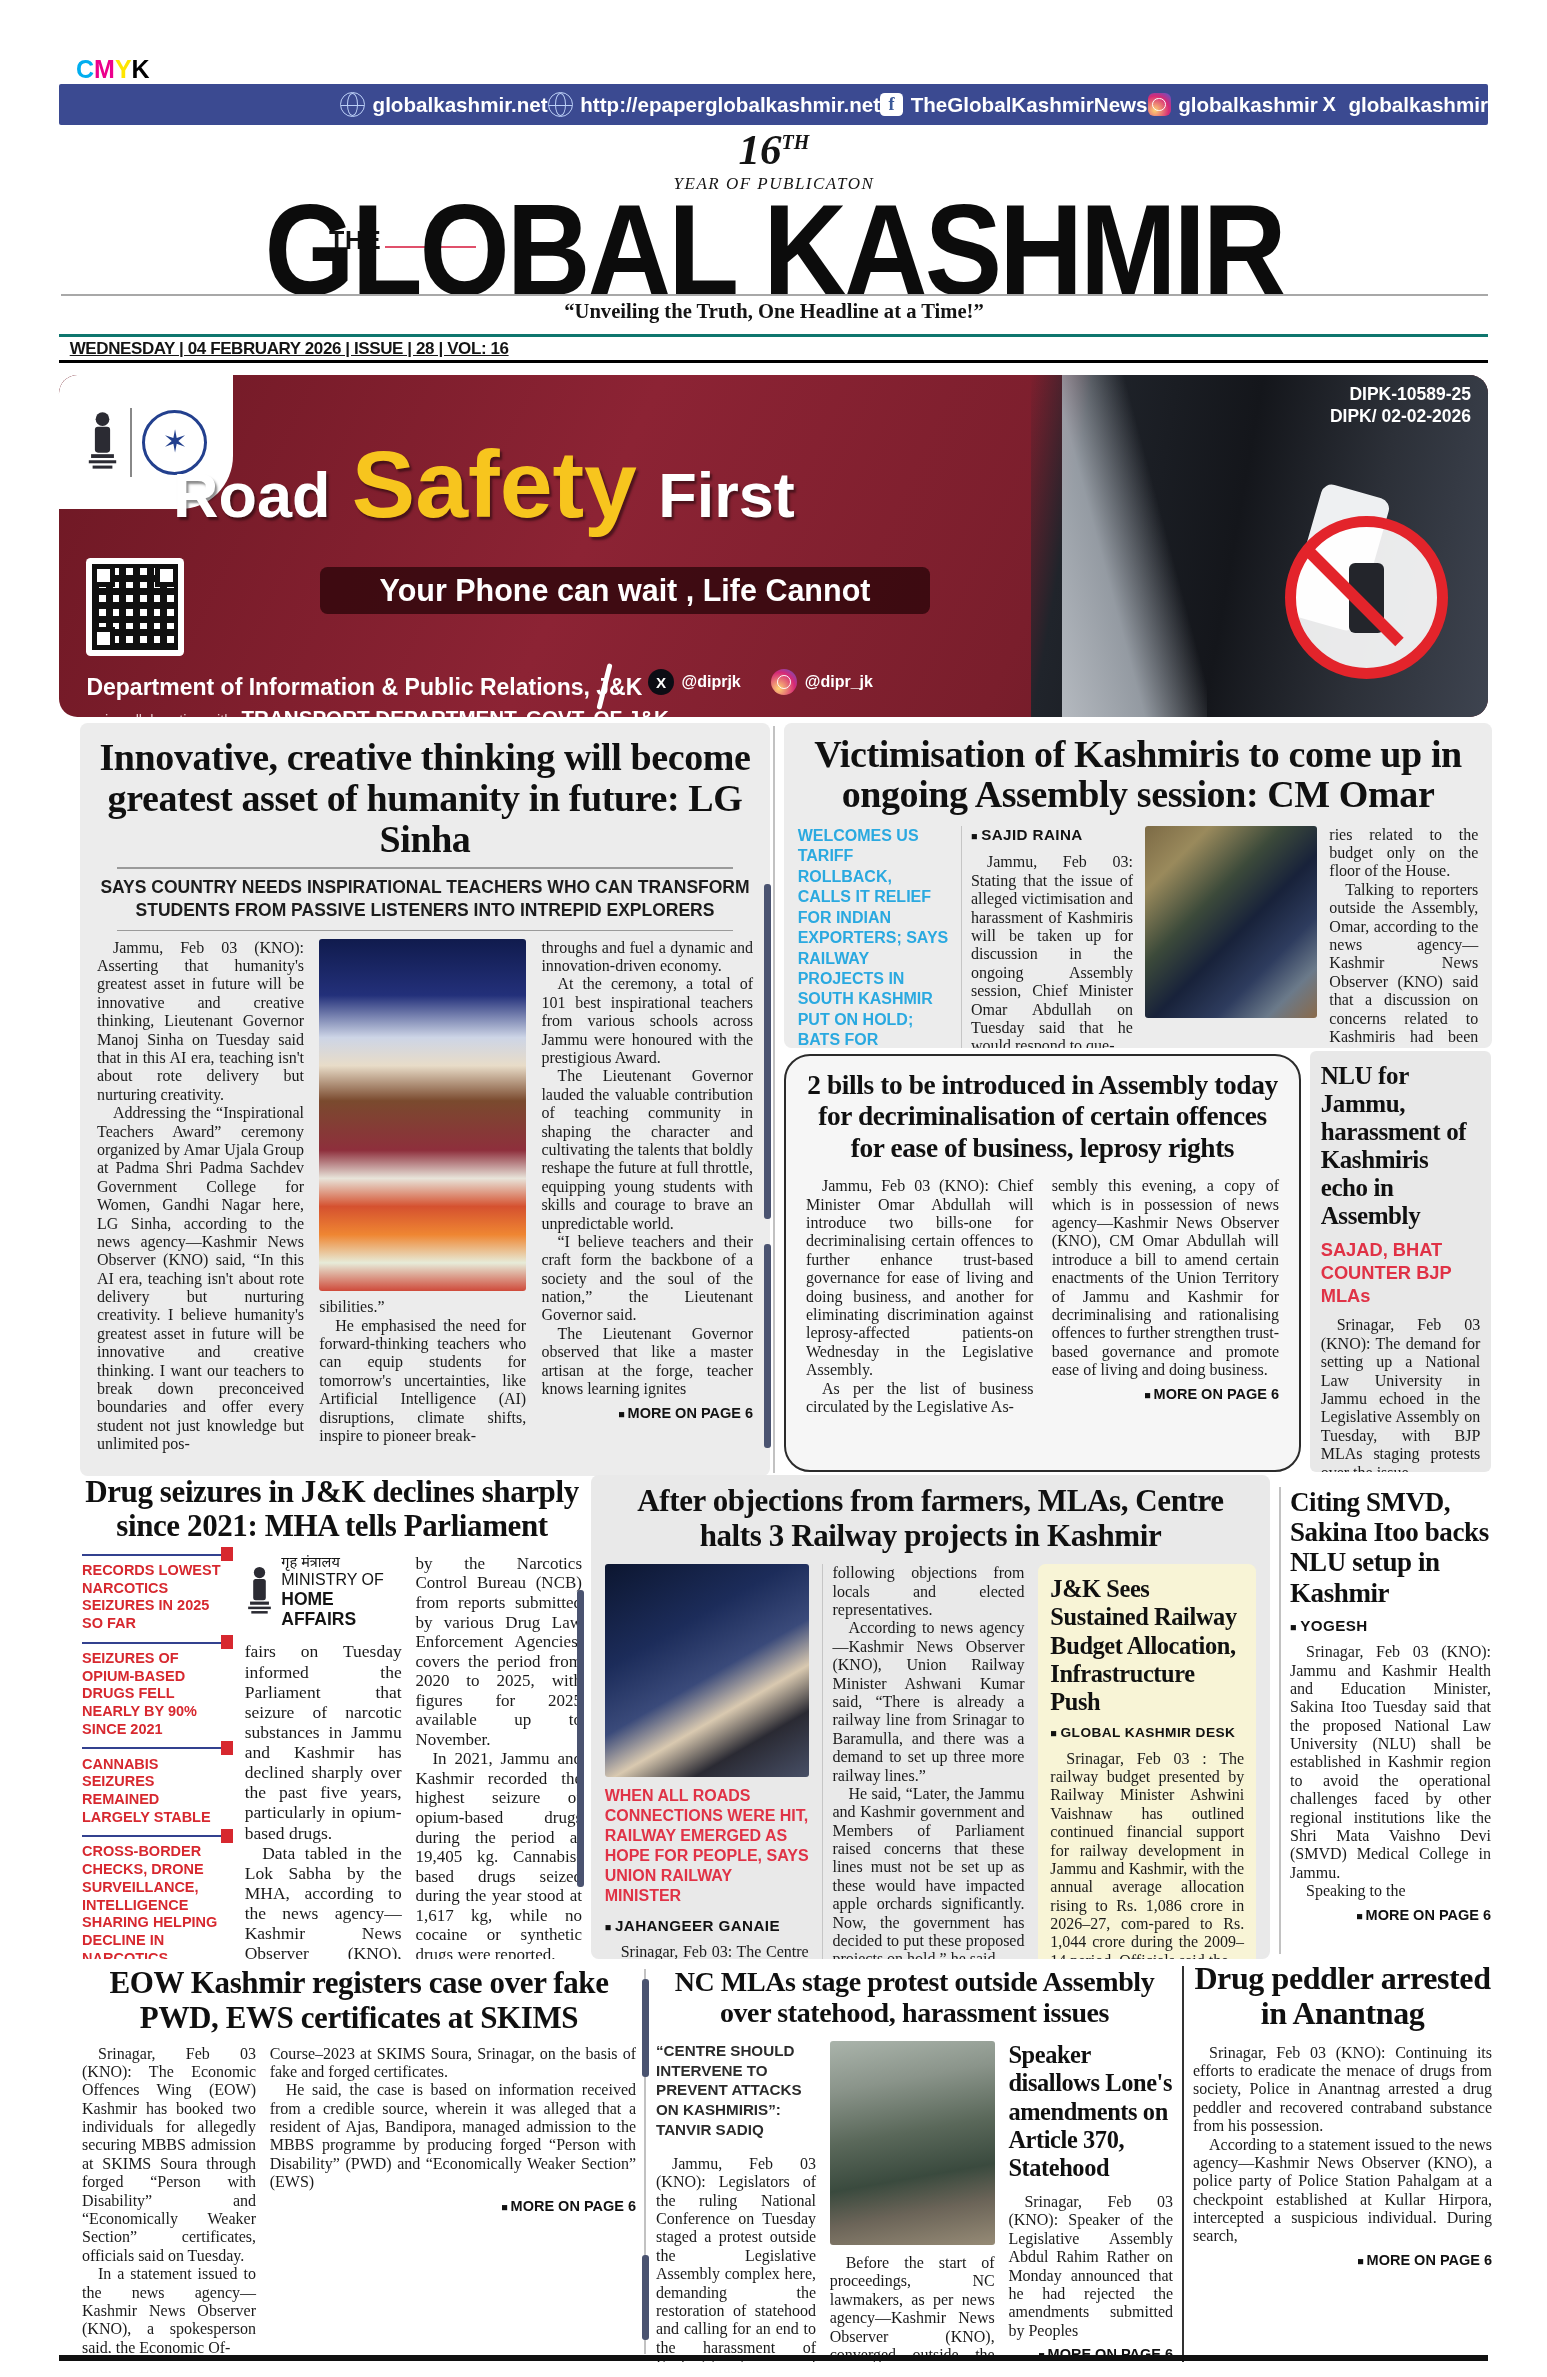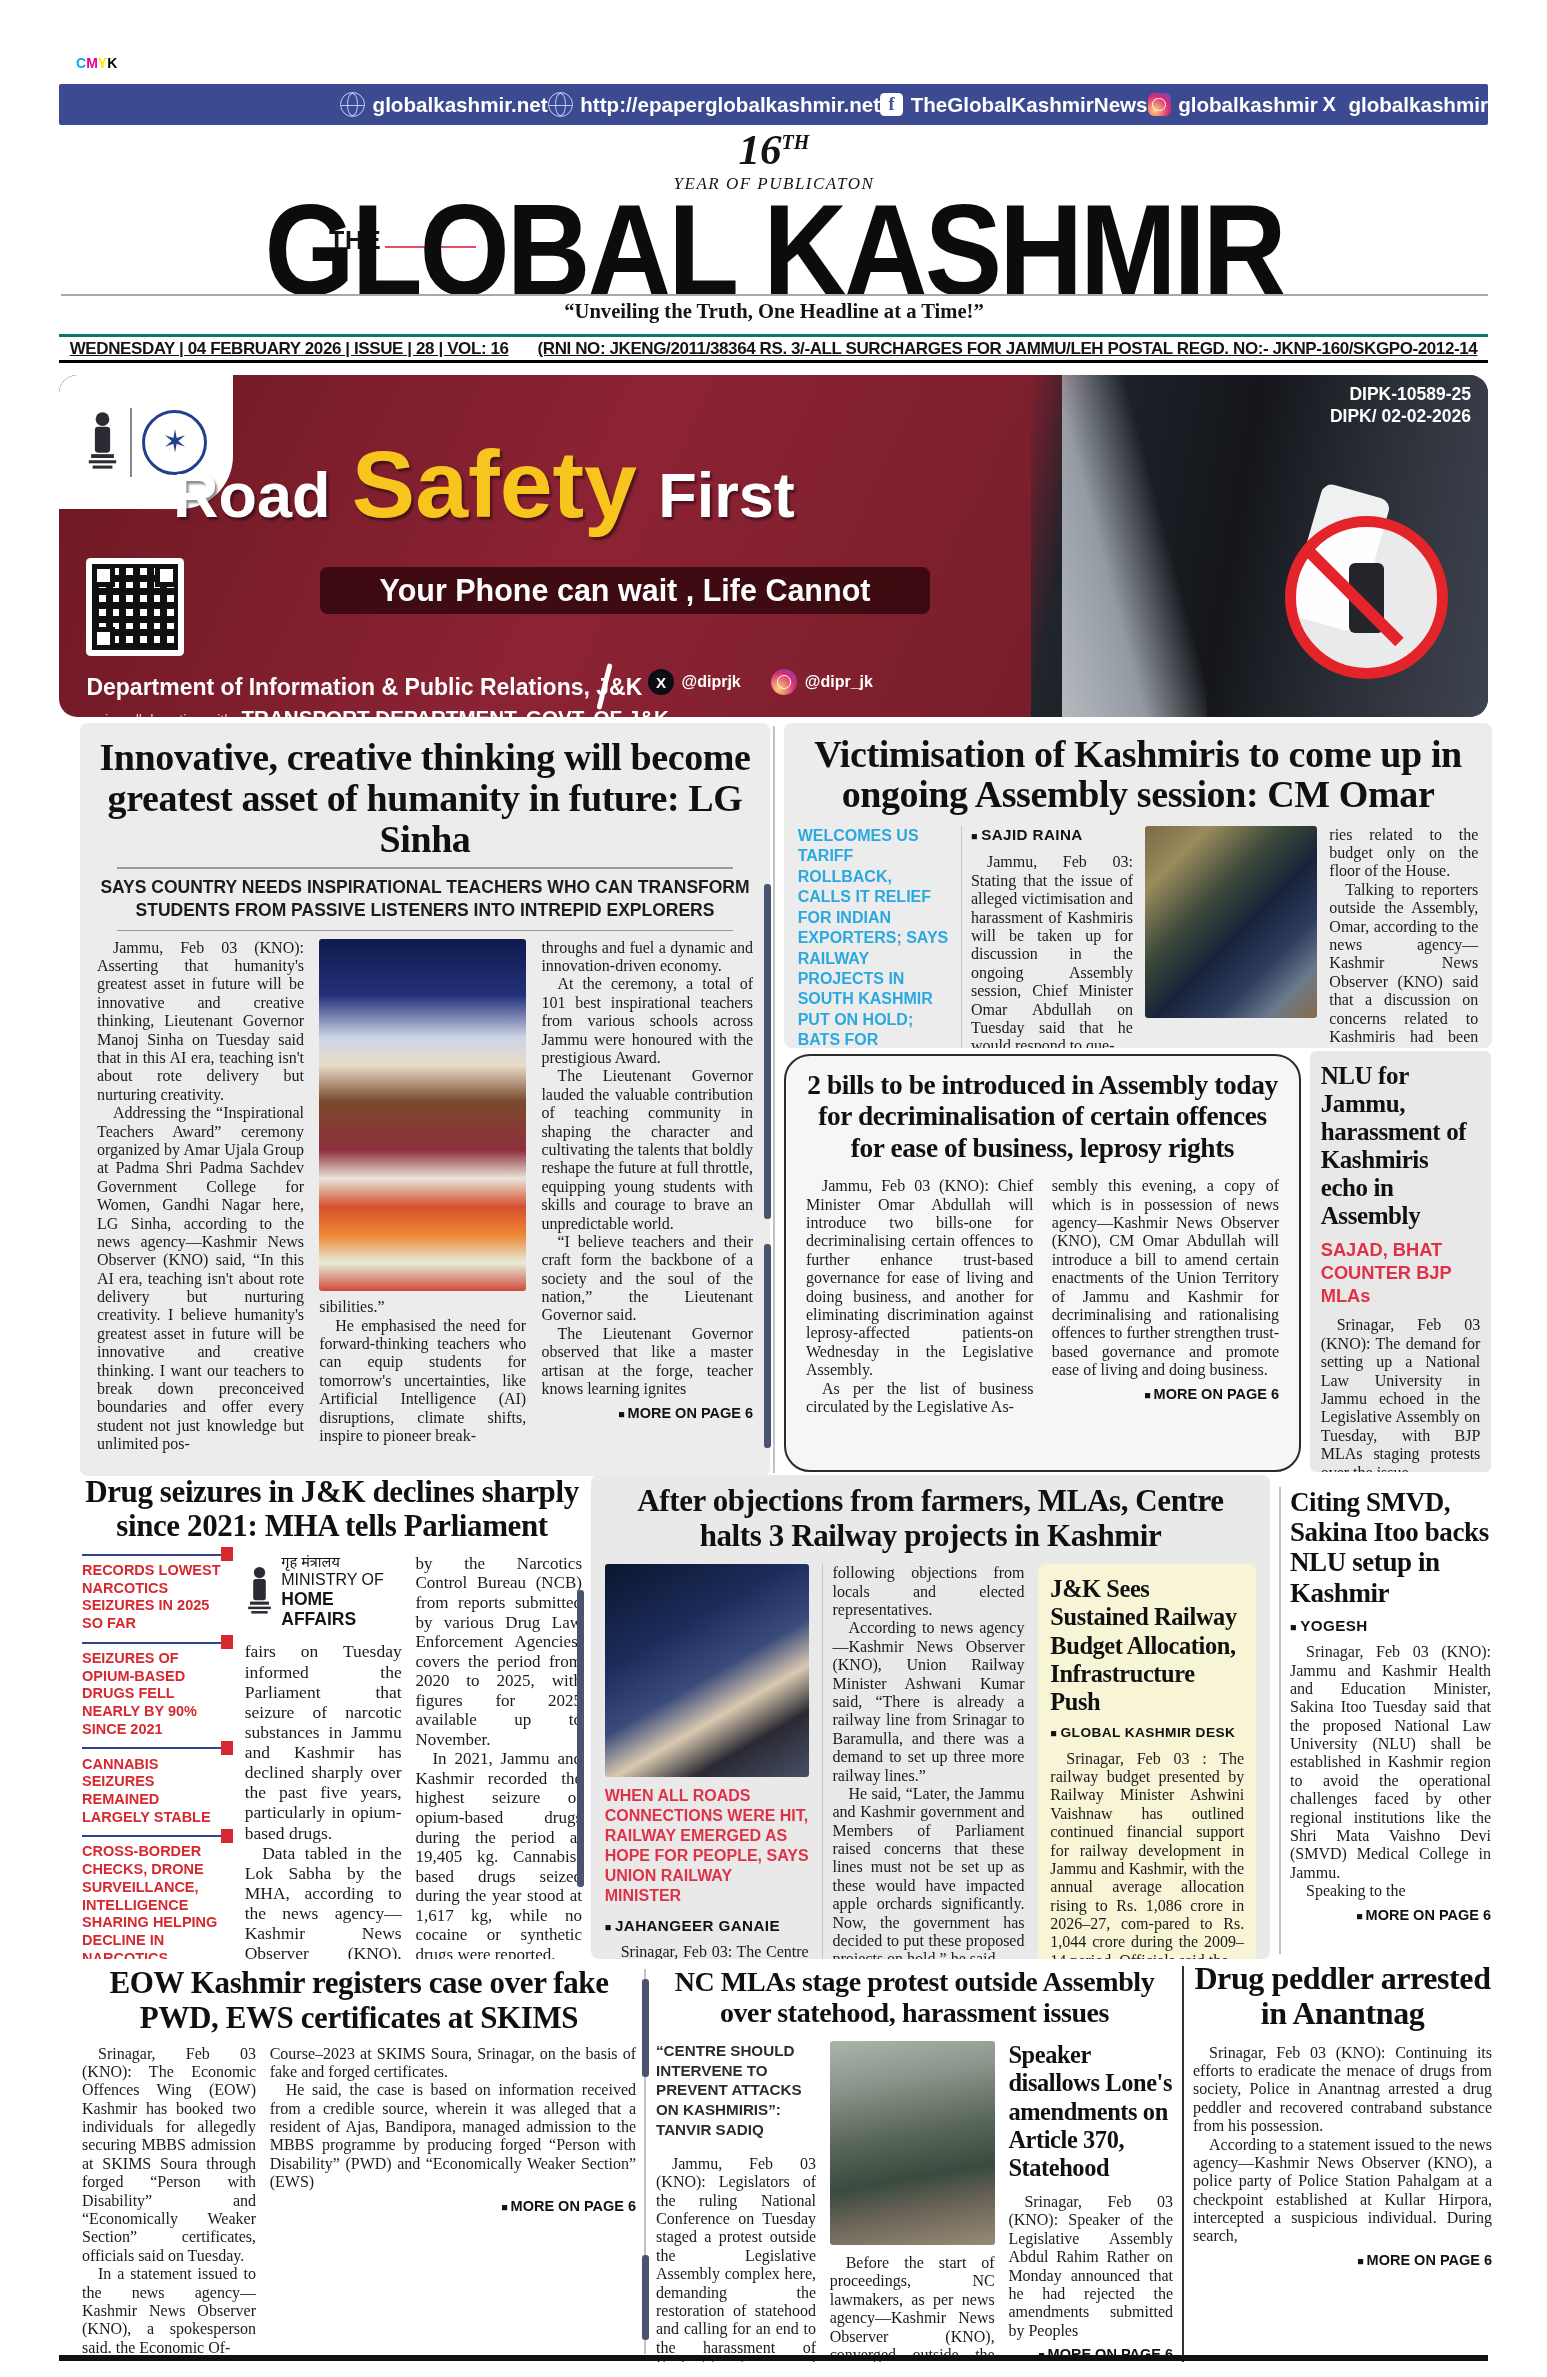--- a/index.html
+++ b/index.html
@@ -63,21 +63,21 @@
   .yellow-box{background:#f8f4d6;border-radius:7.6px;}
   .no-sign{position:absolute;width:141px;height:141px;border:11.4px solid #e3242b;border-radius:50%;background:rgba(255,255,255,0.9);}
   .no-sign::before{content:"";position:absolute;left:50%;top:50%;width:35px;height:70px;margin:-35px 0 0 -17.5px;background:#23252b;border-radius:6.1px;}
   .no-sign::after{content:"";position:absolute;left:-4.6px;top:50%;width:127px;height:12.2px;margin-top:-6.1px;background:#e3242b;transform:rotate(45deg);}
 </style>
 </head>
 <body>
 
 <div id="page">
 
-  <div class="abs sans" style="left:76px;top:55px;font-size:14px;font-weight:900;">
+  <div class="abs sans" style="left:76px;top:55px;font-size:25px;font-weight:900;">
     <span style="color:#00aeef">C</span><span style="color:#ec008c">M</span><span style="color:#ffe500">Y</span><span style="color:#000">K</span>
   </div>
 
   <div id="topbar" class="abs" style="left:59px;top:84px;width:1429px;height:41px;">
     <div class="tb-item">
         <span class="ic ic-globe"></span>
         <span>globalkashmir.net</span>
       </div>
     <div class="tb-item">
         <span class="ic ic-globe"></span>
@@ -102,21 +102,20 @@
     <div style="font-size:17px;letter-spacing:1.5px;">YEAR OF PUBLICATON</div>
   </div>
   <div class="abs sans" style="left:329px;top:226px;font-size:25px;font-weight:900;letter-spacing:0.8px;text-align:right;">THE</div>
   <div class="abs" style="left:385px;top:246px;width:91px;height:2.3px;background:#e0506b;"></div>
   <div id="mast-title" class="abs" style="left:0;right:0;top:185px;">GLOBAL KASHMIR</div>
   <div class="abs" style="left:61px;top:294px;width:1427px;height:1.5px;background:#a8a8a8;"></div>
   <div class="abs" style="left:0;right:0;top:300px;text-align:center;font-size:20.6px;font-weight:700;">“Unveiling the Truth, One Headline at a Time!”</div>
 
   <div class="abs sans" style="left:59px;top:334px;width:1429px;height:29px;border-top:3px solid #0f766e;border-bottom:3px solid #000;display:flex;justify-content:space-between;align-items:center;padding:0 10.7px;box-sizing:border-box;text-decoration:underline;">
     <span style="font-weight:700;font-size:17px;letter-spacing:-0.4px;">WEDNESDAY | 04 FEBRUARY 2026 | ISSUE | 28 | VOL: 16</span>
-    <span style="font-weight:700;font-size:17px;letter-spacing:-0.4px;">(RNI NO: JKENG/2011/38364 RS. 3/-ALL SURCHARGES FOR JAMMU/LEH POSTAL REGD. NO:- JKNP-160/SKGPO-2012-14</span>
   </div>
 
   <div id="banner" class="abs" style="left:59px;top:375px;width:1429px;height:342px;">
     <div class="abs" style="right:0;top:0;width:457px;height:342px;background:linear-gradient(100deg,rgba(140,35,52,0) 0%,#20242b 12%,#14161b 45%,#2c3038 72%,#3e4450 100%);">
       <div class="abs" style="left:30.5px;top:0;width:145px;height:100%;background:linear-gradient(75deg,#cfd4da 0%,#a9b0b8 35%,rgba(170,176,184,0) 65%);opacity:.85;"></div>
       <div class="abs" style="right:114px;top:114px;width:70px;height:137px;background:#eef0f2;border-radius:10.7px;transform:rotate(16deg);"></div>
       <div class="no-sign" style="right:40px;top:141px;"></div>
     </div>
     <div class="abs" style="left:0;top:0;width:174px;height:134px;background:#fff;border-radius:18.3px 0 53px 0;display:flex;align-items:center;justify-content:center;gap:10.7px;">
       <span class="ic">

